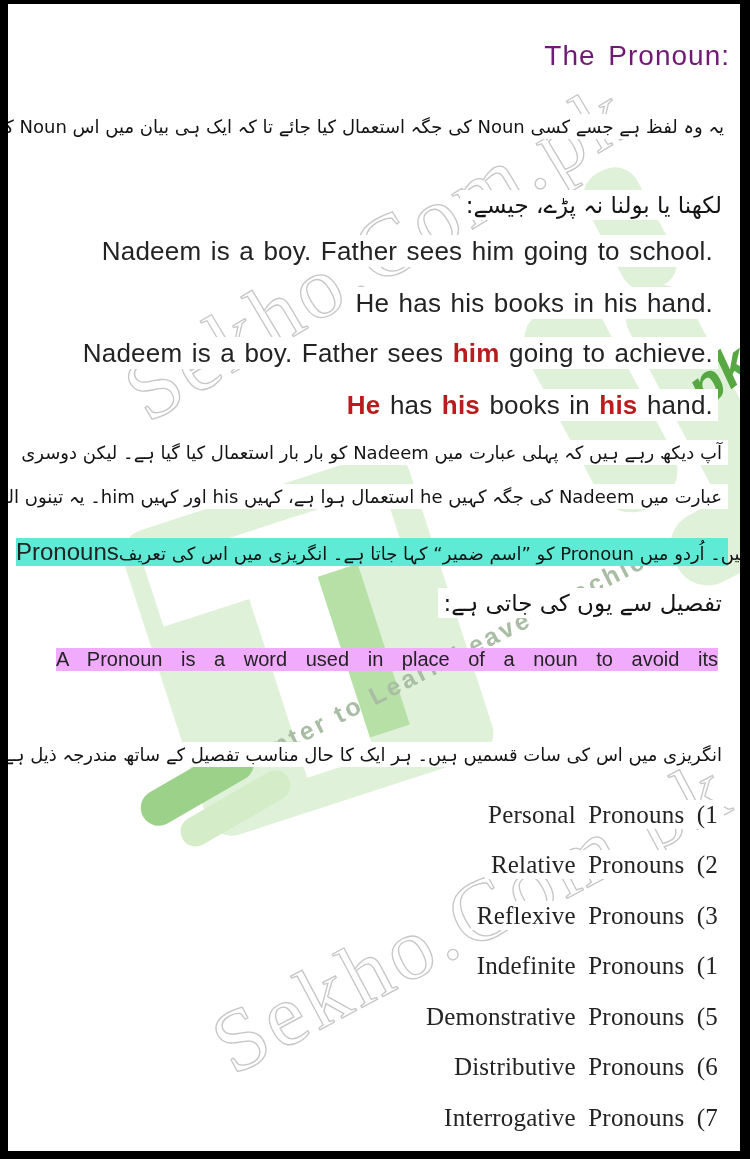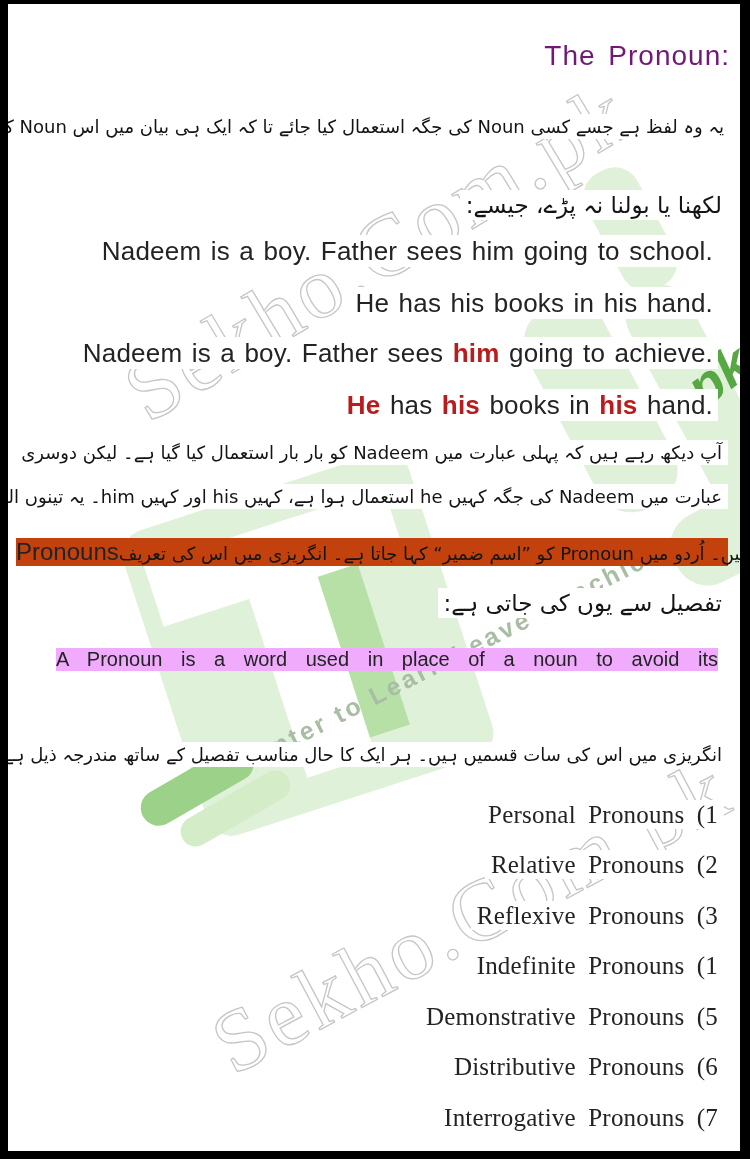--- a/index.html
+++ b/index.html
@@ -10,21 +10,21 @@
   .en .hl{background:#fff;padding:1px 5px;}
   .red{color:#b91c1c;font-weight:bold;}
   .urdu{font-family:"DejaVu Sans",sans-serif;font-size:18px;color:#141414;direction:rtl;}
   .urdu .hl{background:#fff;padding:2px 6px;}
   .urdu-big{font-size:23px;}
   .title{font-family:"Liberation Sans",sans-serif;font-size:28px;color:#701a75;letter-spacing:1px;word-spacing:4px;}
   .listitem{font-family:"Liberation Sans",sans-serif;font-size:25px;color:#232323;word-spacing:6px;letter-spacing:0.2px;}
   .listitem .hl{background:#fff;padding:1px 6px;font-family:Liberation Serif, serif;}
   .defline{font-family:"Liberation Sans",sans-serif;font-size:20px;color:#232323;background:#f0abfc;}
   .just{text-align:justify;text-align-last:justify;white-space:normal;}
-  .flexline{display:flex;justify-content:space-between;align-items:baseline;background:#c2410c;}
+  .flexline{display:flex;justify-content:space-between;align-items:baseline;background:#5eead4;}
   svg text{user-select:none;}
 </style>
 </head>
 <body>
 
 <div id="frame">
   <div id="page">
 
     <svg width="732" height="1147" viewBox="0 0 732 1147" style="position:absolute;left:0;top:0;z-index:0;" xmlns="http://www.w3.org/2000/svg">
 

